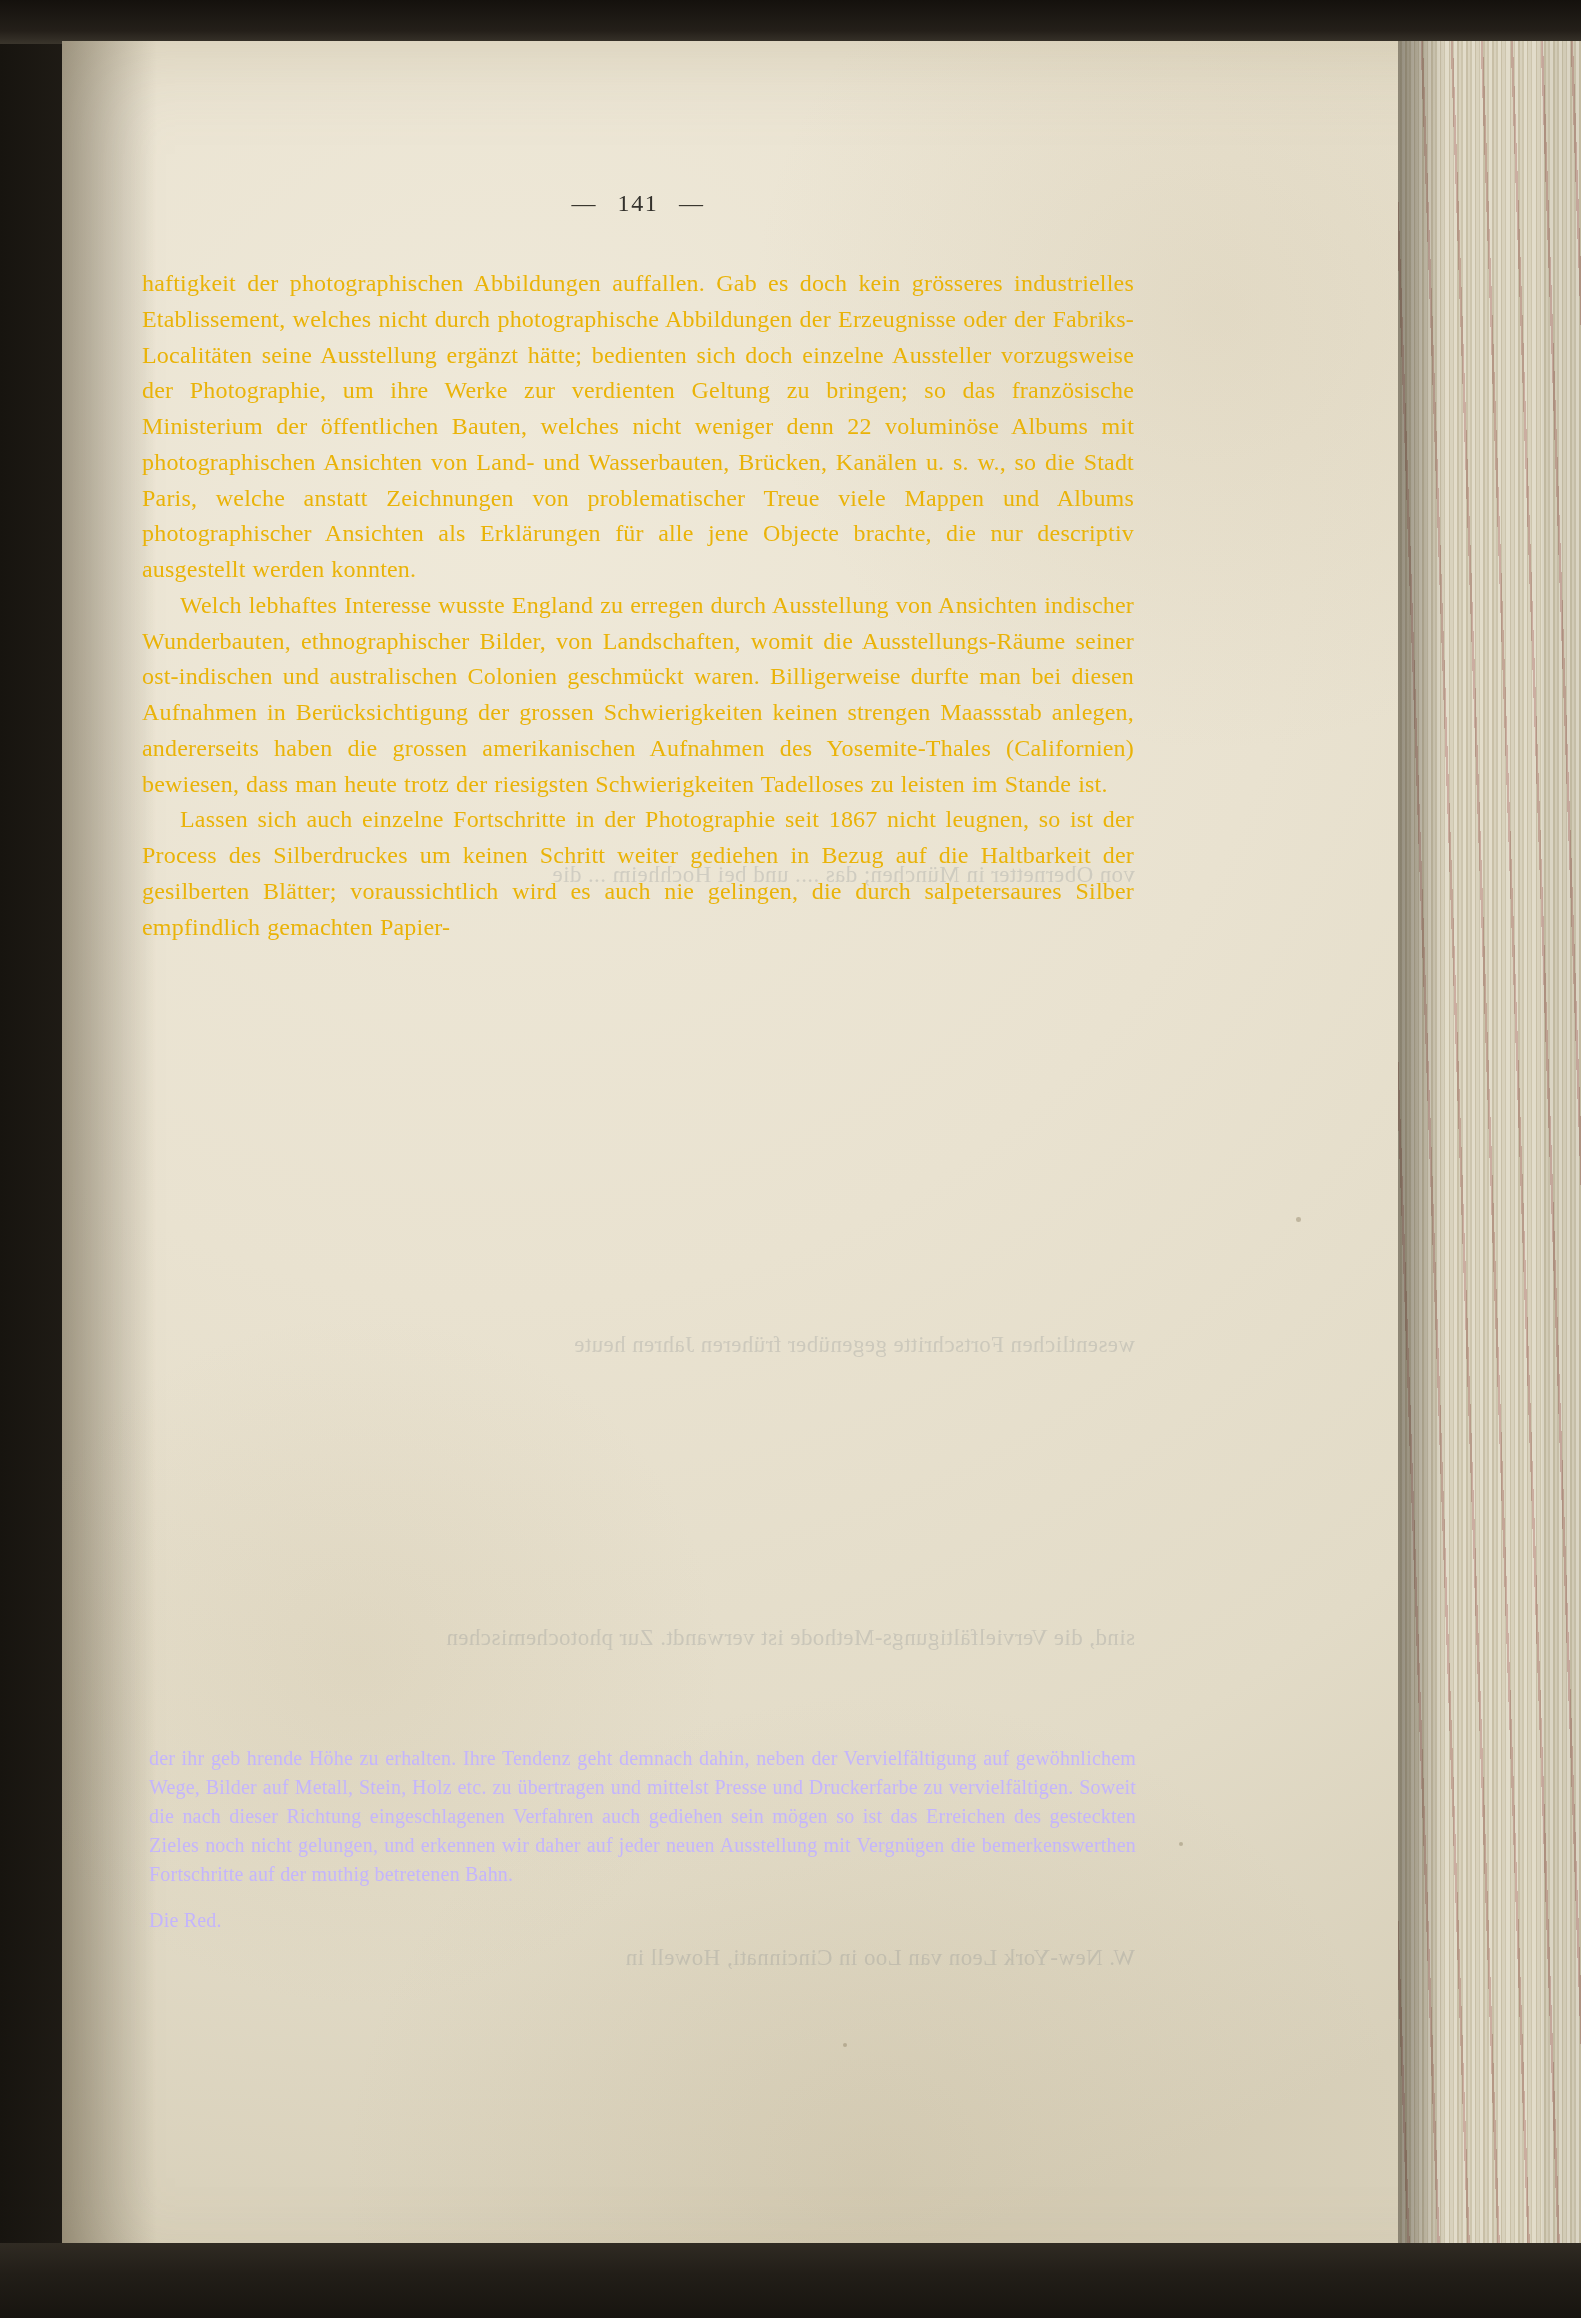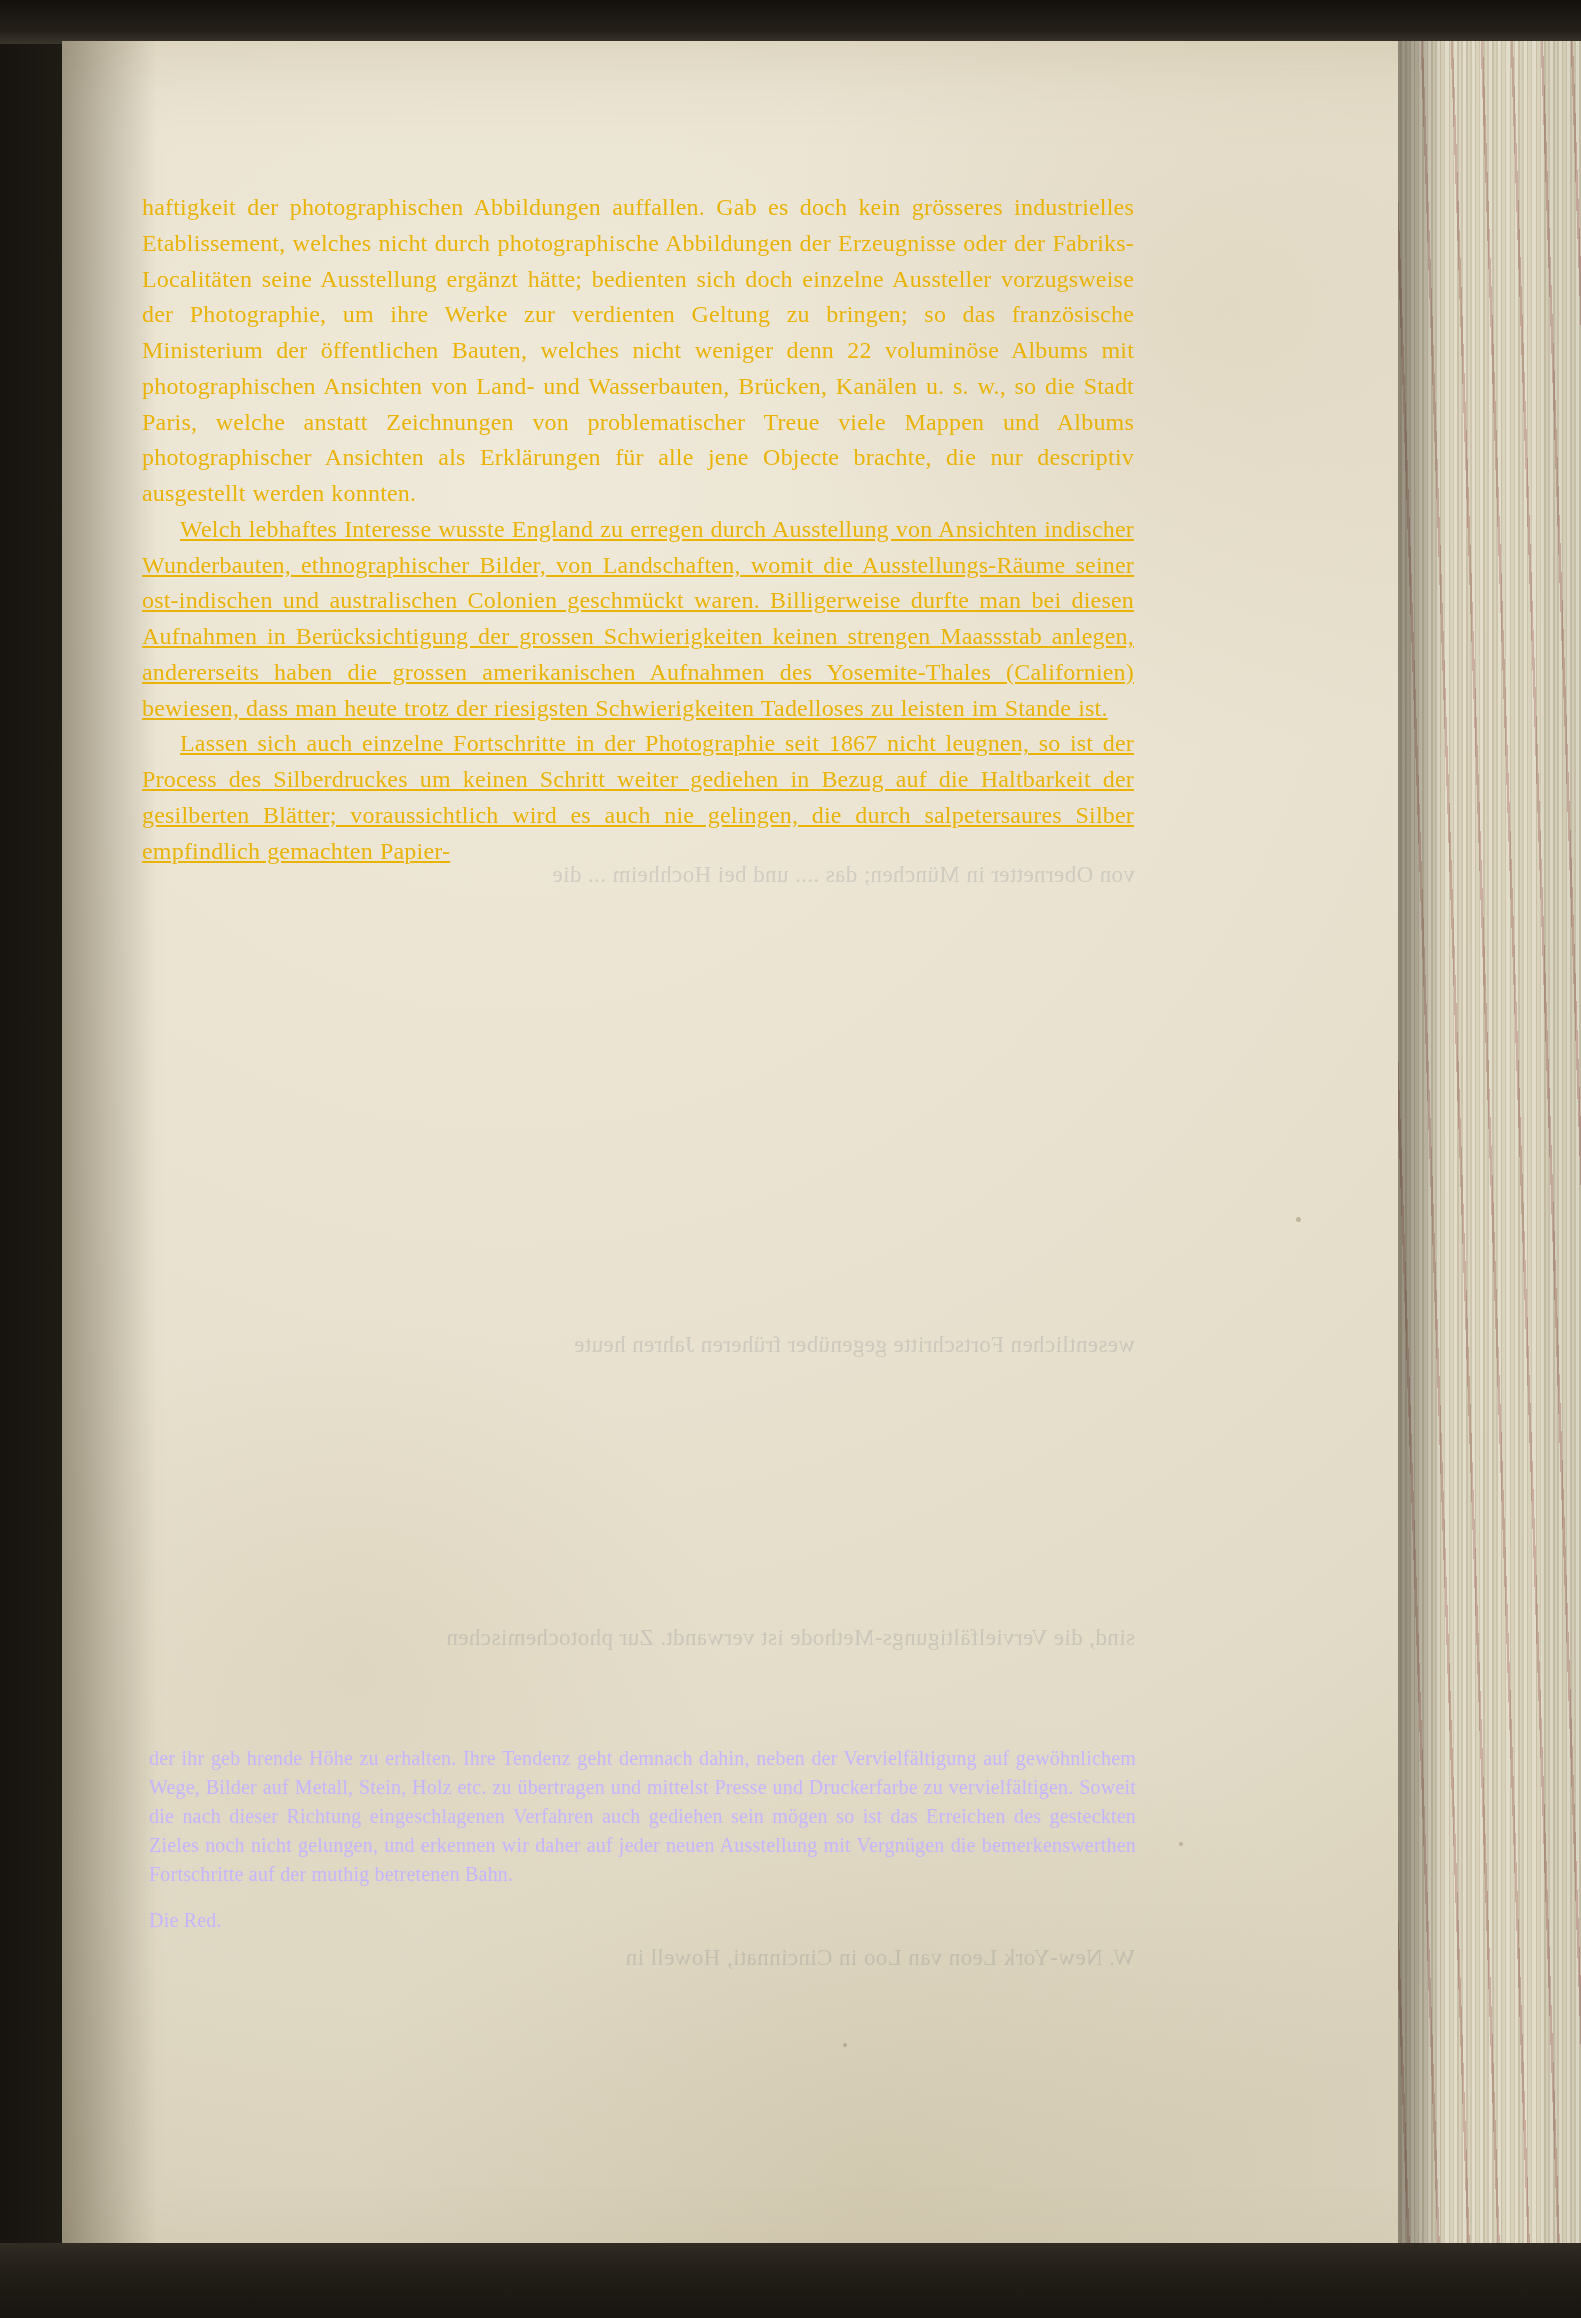--- a/index.html
+++ b/index.html
@@ -119,21 +119,21 @@
   .body-par {
     font-size: 24px;
     line-height: 1.49;
     color: #eab308;
     text-align: justify;
     text-justify: inter-word;
     margin: 0 0 0 0;
     letter-spacing: 0.2px;
     word-spacing: 0.8px;
   }
-  .body-par + .body-par { text-indent: 38px; text-decoration: underline; }
+  .body-par + .body-par { text-indent: 38px; }
 
   
   .ghost {
     position: absolute;
     color: rgba(110,118,128,0.22);
     font-size: 23px;
     line-height: 1.5;
     letter-spacing: 0.4px;
     transform: scaleX(-1);
     pointer-events: none;
@@ -188,20 +188,23 @@
     <div class="shade-l"></div>
   </div>
 
   <div class="ghost" id="ghost-a">von Obernetter in München; das .... und bei Hochheim ... die</div>
   <div class="ghost" id="ghost-b">wesentlichen Fortschritte gegenüber früheren Jahren heute</div>
   <div class="ghost" id="ghost-c">sind, die Vervielfältigungs-Methode ist verwandt. Zur photochemischen</div>
   <div class="ghost" id="ghost-d">W.  New-York  Leon van Loo in Cincinnati, Howell in</div>
 
   <div class="content">
 
+    <div class="folio">
+      <span class="dash">—</span><span>141</span><span class="dash">—</span>
+    </div>
 
     <p class="body-par">haftigkeit der photographischen Abbildungen auffallen. Gab es doch kein grösseres industrielles Etablissement, welches nicht durch photographische Abbildungen der Erzeugnisse oder der Fabriks-Localitäten seine Ausstellung ergänzt hätte; bedienten sich doch einzelne Aussteller vorzugsweise der Photographie, um ihre Werke zur verdienten Geltung zu bringen; so das französische Ministerium der öffentlichen Bauten, welches nicht weniger denn 22 voluminöse Albums mit photographischen Ansichten von Land- und Wasserbauten, Brücken, Kanälen u. s. w., so die Stadt Paris, welche anstatt Zeichnungen von problematischer Treue viele Mappen und Albums photographischer Ansichten als Erklärungen für alle jene Objecte brachte, die nur descriptiv ausgestellt werden konnten.</p>
     <p class="body-par">Welch lebhaftes Interesse wusste England zu erregen durch Ausstellung von Ansichten indischer Wunderbauten, ethnographischer Bilder, von Landschaften, womit die Ausstellungs-Räume seiner ost-indischen und australischen Colonien geschmückt waren. Billigerweise durfte man bei diesen Aufnahmen in Berücksichtigung der grossen Schwierigkeiten keinen strengen Maassstab anlegen, andererseits haben die grossen amerikanischen Aufnahmen des Yosemite-Thales (Californien) bewiesen, dass man heute trotz der riesigsten Schwierigkeiten Tadelloses zu leisten im Stande ist.</p>
     <p class="body-par">Lassen sich auch einzelne Fortschritte in der Photographie seit 1867 nicht leugnen, so ist der Process des Silberdruckes um keinen Schritt weiter gediehen in Bezug auf die Haltbarkeit der gesilberten Blätter; voraussichtlich wird es auch nie gelingen, die durch salpetersaures Silber empfindlich gemachten Papier-</p>
 
   </div>
 
   <div class="footnote">
     <span>der ihr geb hrende Höhe zu erhalten. Ihre Tendenz geht demnach dahin, neben der Vervielfältigung auf gewöhnlichem Wege, Bilder auf Metall, Stein, Holz etc. zu übertragen und mittelst Presse und Druckerfarbe zu vervielfältigen. Soweit die nach dieser Richtung eingeschlagenen Verfahren auch gediehen sein mögen so ist das Erreichen des gesteckten Zieles noch nicht gelungen, und erkennen wir daher auf jeder neuen Ausstellung mit Vergnügen die bemerkenswerthen Fortschritte auf der muthig betretenen Bahn.</span>
     <span class="signature">Die Red.</span>

